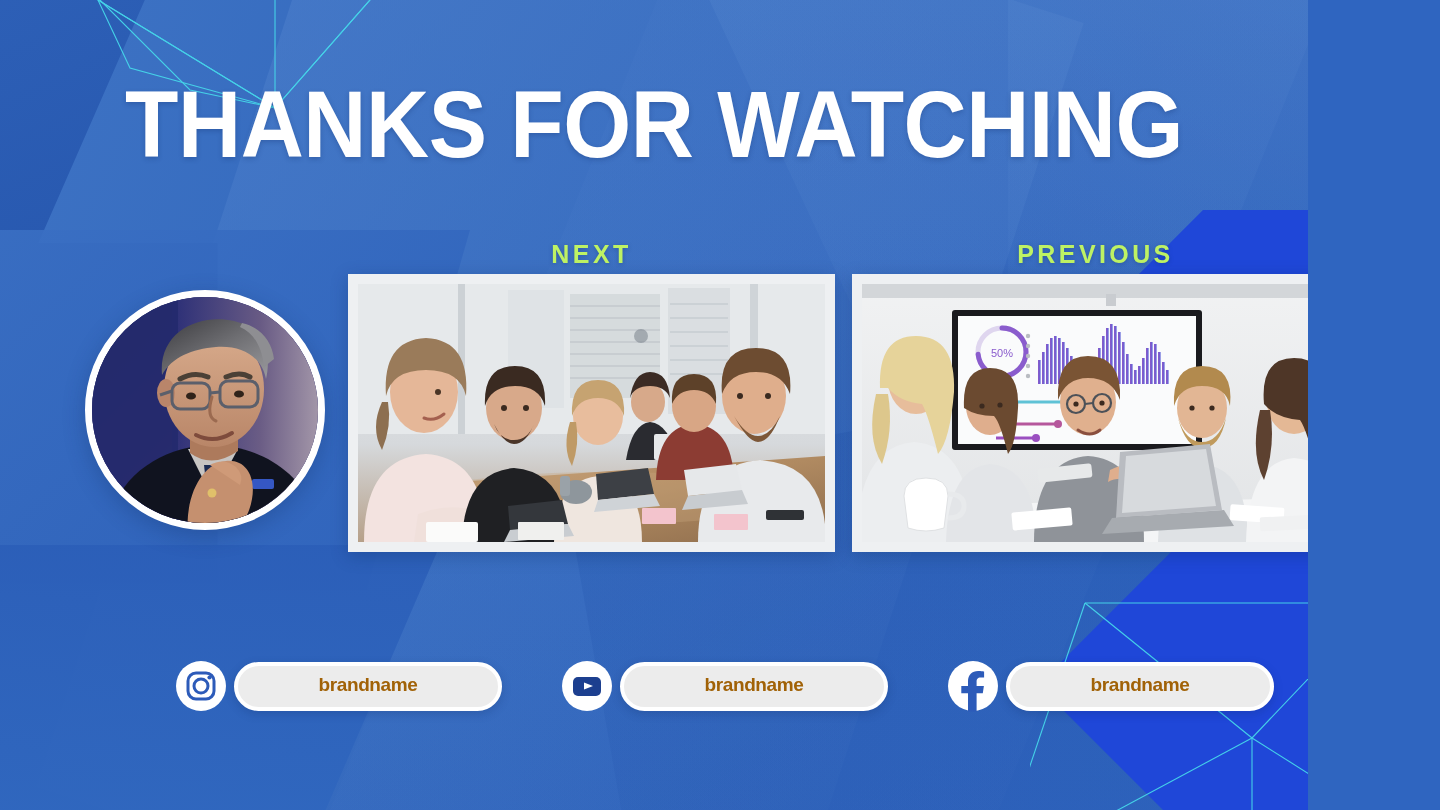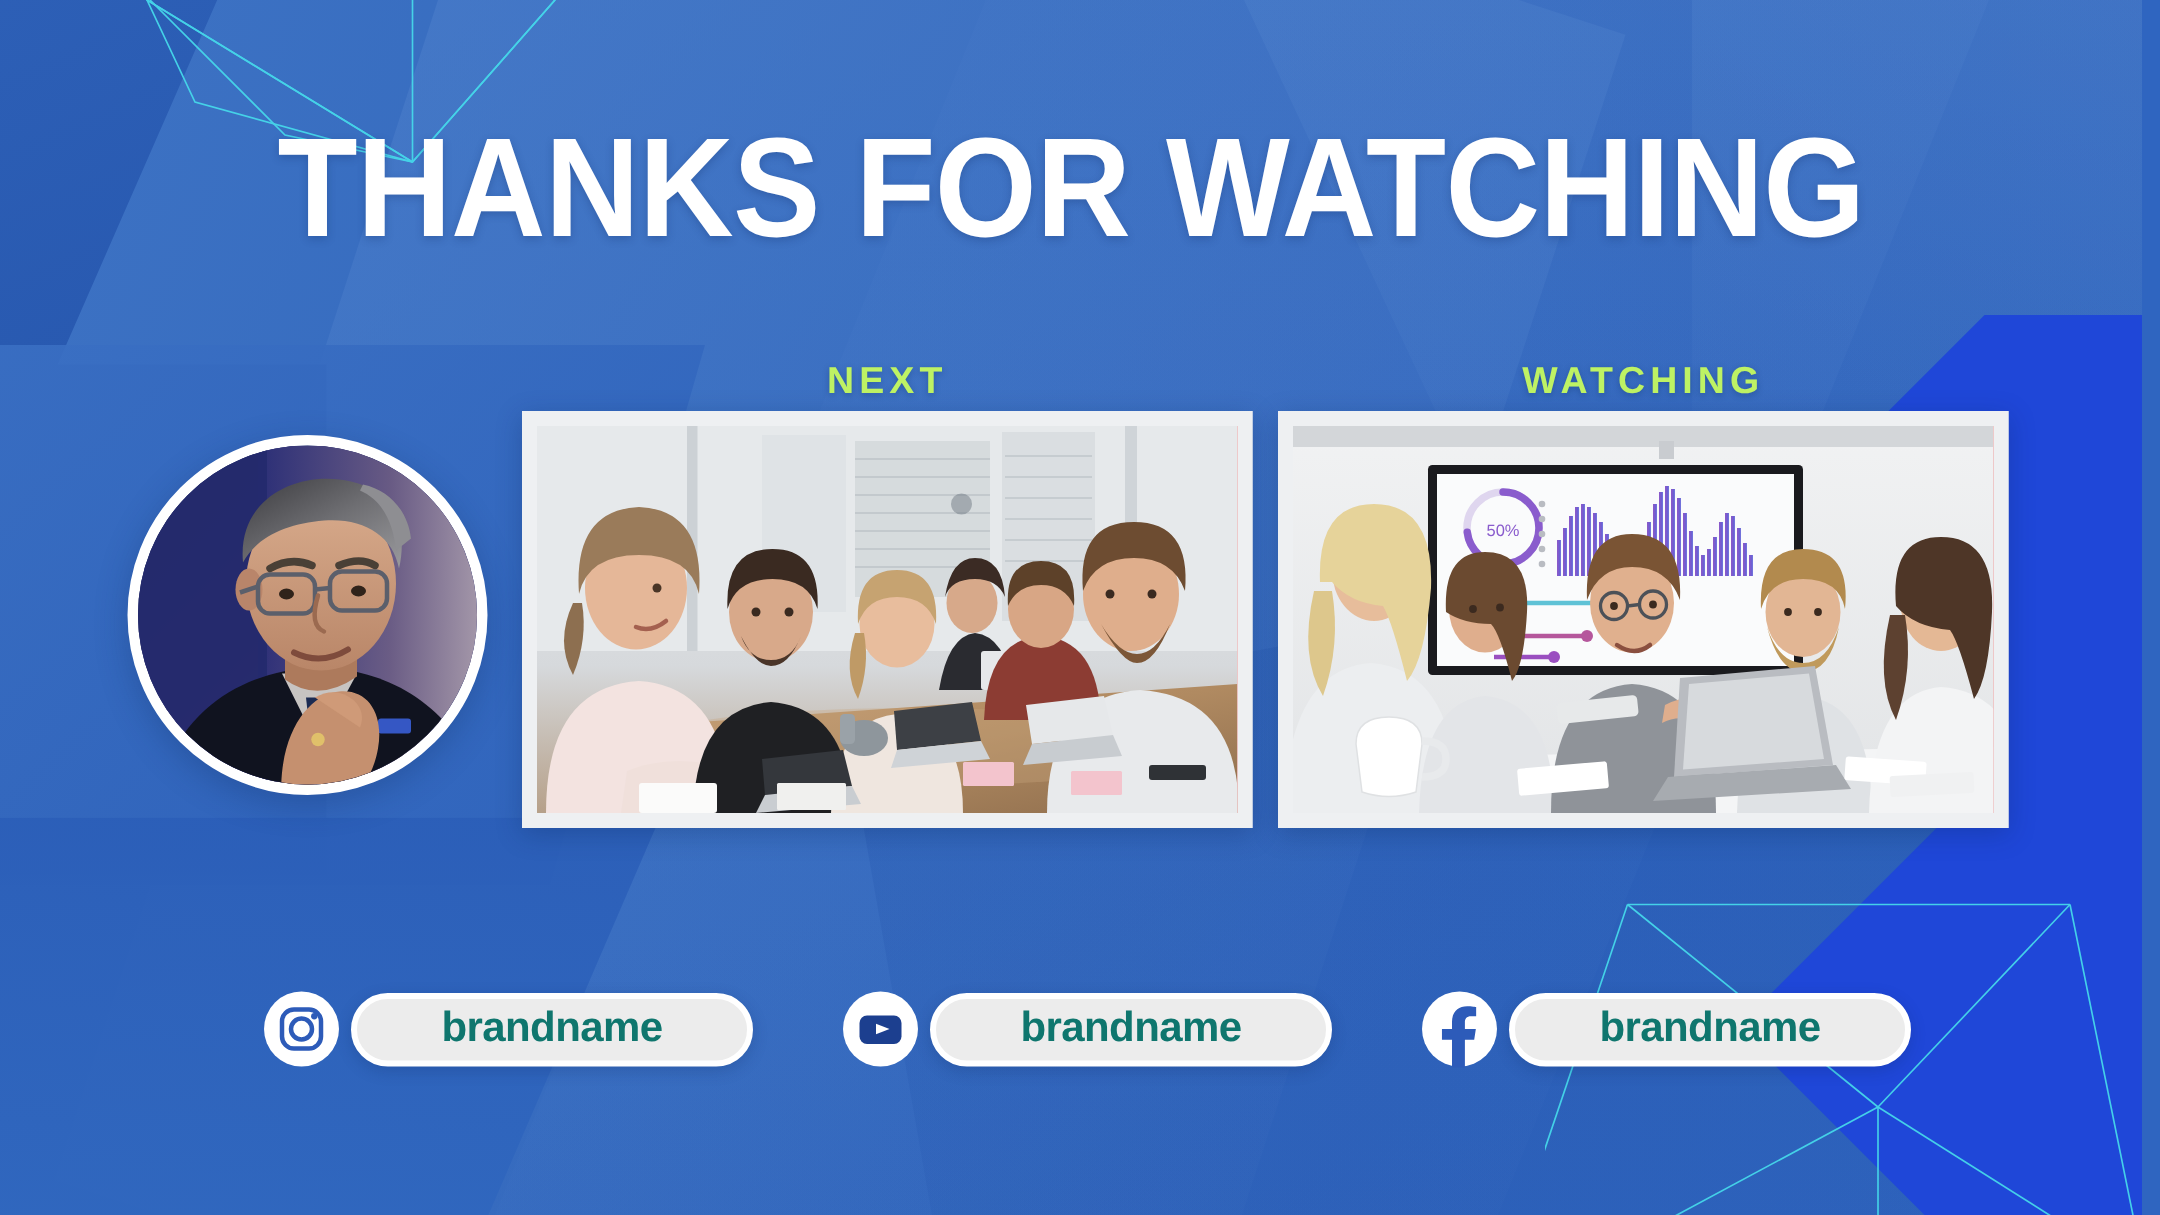--- a/index.html
+++ b/index.html
@@ -5,21 +5,21 @@
 <style>
   * { margin:0; padding:0; box-sizing:border-box; }
   html,body { width:1440px; height:810px; overflow:hidden; }
   body {
     font-family:"Liberation Sans", sans-serif;
     background:#2f65c0;
     position:relative;
   }
   #stage {
     position:absolute; inset:0;
-    width:1428px; height:810px;
+    width:1308px; height:810px;
     overflow:hidden;
     background:#3068bf;
   }
 
   
   .bg-layer { position:absolute; inset:0; }
   .facet { position:absolute; }
 
   .f-base {
     inset:0;
@@ -144,22 +144,22 @@
   }
   .pill {
     height:49px; margin-left:7px;
     background:#ececec;
     border:4px solid #ffffff;
     border-radius:28px;
     display:flex; align-items:center; justify-content:center;
     box-shadow:0 3px 10px rgba(12,40,95,.22);
   }
   .pill span {
-    color:#0f766e;
-    font-size:28px; font-weight:bold;
+    color:#a16207;
+    font-size:19px; font-weight:bold;
     letter-spacing:-0.4px;
     transform:translateY(-1px);
   }
   #social-instagram { left:175px; }
   #social-instagram .pill { width:268px; }
   #social-youtube   { left:561px; }
   #social-youtube   .pill { width:268px; }
   #social-facebook  { left:947px; }
   #social-facebook  .pill { width:268px; }
 </style>
@@ -385,21 +385,21 @@
           <rect x="356" y="230" width="34" height="16" rx="1" fill="#f3c4cd"></rect>
           <rect x="160" y="238" width="46" height="18" rx="1" fill="#f0f0ee"></rect>
           <rect x="68" y="238" width="52" height="20" rx="2" fill="#fbfbfa"></rect>
           <rect x="408" y="226" width="38" height="10" rx="2" fill="#2f3236"></rect>
         </svg>
       </div>
     </div>
   </div>
 
   <div class="card" id="card-prev">
-    <div class="card-label">WATCHING</div>
+    <div class="card-label">PREVIOUS</div>
     <div class="frame">
       <div class="photo">
         <svg viewBox="0 0 467 258" width="467" height="258" preserveAspectRatio="xMidYMid slice">
           <defs>
             <linearGradient id="wallg" x1="0" y1="0" x2="0" y2="1">
               <stop offset="0" stop-color="#f1f2f3"></stop>
               <stop offset="1" stop-color="#e2e4e6"></stop>
             </linearGradient>
             <linearGradient id="barg" x1="0" y1="0" x2="1" y2="0">
               <stop offset="0" stop-color="#8e58c8"></stop>

